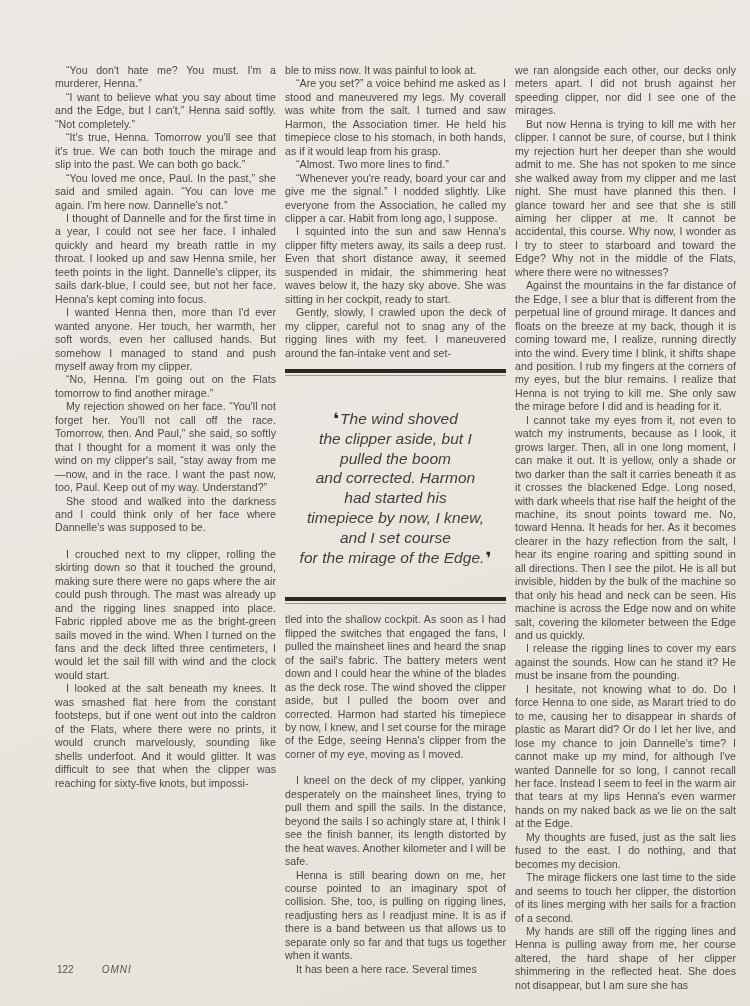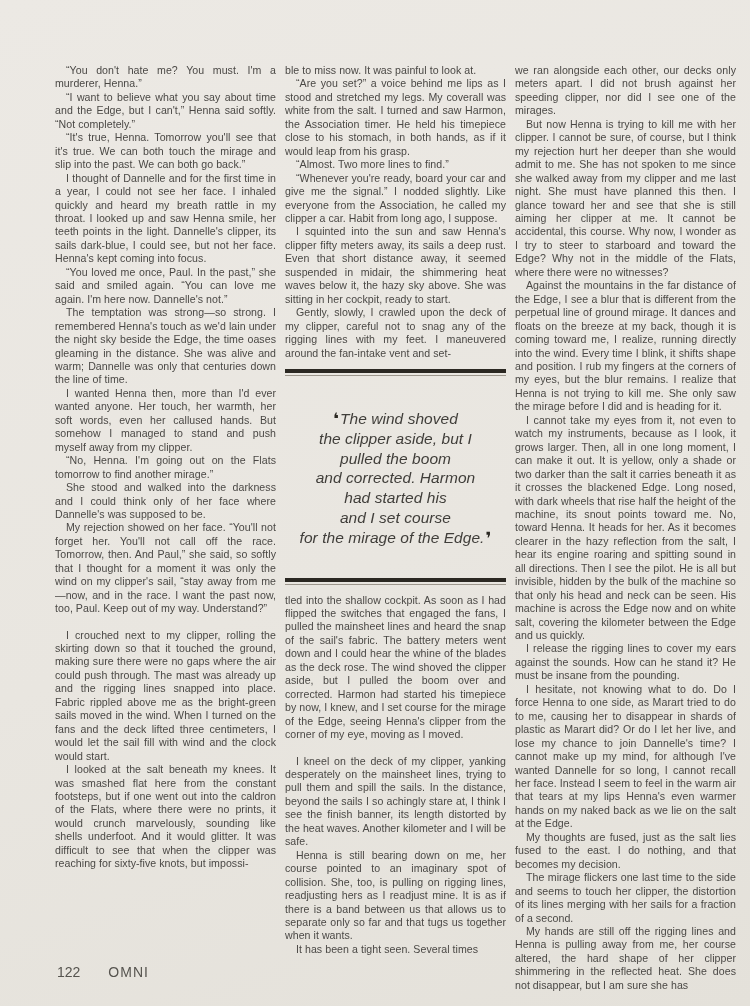--- a/index.html
+++ b/index.html
@@ -64,82 +64,82 @@
   }
   .pq-open{margin-right:1px;}
   .pq-close{margin-left:1px;}
   .after-quote{margin-top:12px;}
   .footer{
     position:absolute;
     left:57px;top:964px;
     display:flex;
     align-items:baseline;
     gap:28px;
-    font-size:14px;
+    font-size:10px;
     color:#56544f;
   }
-  .footer .mag{letter-spacing:1px;}
+  .footer .mag{letter-spacing:1px;font-style:italic;}
 </style>
 </head>
 <body>
 
 <div class="page">
 
   <div class="columns">
 
     <div class="col">
         <p class="indent">“You don't hate me? You must. I'm a murderer, Henna.”</p>
         <p class="indent">“I want to believe what you say about time and the Edge, but I can't,” Henna said softly. “Not completely.”</p>
         <p class="indent">“It's true, Henna. Tomorrow you'll see that it's true. We can both touch the mirage and slip into the past. We can both go back.”</p>
+        <p class="indent">“You loved me once, Paul. In the past,” she said and smiled again. “You can love me again. I'm here now. Dannelle's not.”</p>
         <p class="indent">I thought of Dannelle and for the first time in a year, I could not see her face. I inhaled quickly and heard my breath rattle in my throat. I looked up and saw Henna smile, her teeth points in the light. Dannelle's clipper, its sails dark-blue, I could see, but not her face. Henna's kept coming into focus.</p>
-        <p class="indent">“You loved me once, Paul. In the past,” she said and smiled again. “You can love me again. I'm here now. Dannelle's not.”</p>
-        <p class="indent">The temptation was strong—so strong. I remembered Henna's touch as we'd lain under the night sky beside the Edge, the time oases gleaming in the distance. She was alive and warm; Dannelle was only that centuries down the line of time.</p>
         <p class="indent">I wanted Henna then, more than I'd ever wanted anyone. Her touch, her warmth, her soft words, even her callused hands. But somehow I managed to stand and push myself away from my clipper.</p>
         <p class="indent">“No, Henna. I'm going out on the Flats tomorrow to find another mirage.”</p>
+        <p class="indent">My rejection showed on her face. “You'll not forget her. You'll not call off the race. Tomorrow, then. And Paul,” she said, so softly that I thought for a moment it was only the wind on my clipper's sail, “stay away from me—now, and in the race. I want the past now, too, Paul. Keep out of my way. Understand?”</p>
         <p class="indent">She stood and walked into the darkness and I could think only of her face where Dannelle's was supposed to be.</p>
-        <p class="indent">My rejection showed on her face. “You'll not forget her. You'll not call off the race. Tomorrow, then. And Paul,” she said, so softly that I thought for a moment it was only the wind on my clipper's sail, “stay away from me—now, and in the race. I want the past now, too, Paul. Keep out of my way. Understand?”</p>
         <p class="indent space-before">I crouched next to my clipper, rolling the skirting down so that it touched the ground, making sure there were no gaps where the air could push through. The mast was already up and the rigging lines snapped into place. Fabric rippled above me as the bright-green sails moved in the wind. When I turned on the fans and the deck lifted three centimeters, I would let the sail fill with wind and the clock would start.</p>
         <p class="indent">I looked at the salt beneath my knees. It was smashed flat here from the constant footsteps, but if one went out into the caldron of the Flats, where there were no prints, it would crunch marvelously, sounding like shells underfoot. And it would glitter. It was difficult to see that when the clipper was reaching for sixty-five knots, but impossi-</p>
       </div>
 
     <div class="col">
       <div>
           <p>ble to miss now. It was painful to look at.</p>
-          <p class="indent">“Are you set?” a voice behind me lips as I stood and stretched my legs. My coverall was white from the salt. I turned and saw Harmon, the Association timer. He held his timepiece close to his stomach, in both hands, as if it would leap from his grasp.</p>
+          <p class="indent">“Are you set?” a voice behind me asked as I stood and maneuvered my legs. My coverall was white from the salt. I turned and saw Harmon, the Association timer. He held his timepiece close to his stomach, in both hands, as if it would leap from his grasp.</p>
           <p class="indent">“Almost. Two more lines to find.”</p>
           <p class="indent">“Whenever you're ready, board your car and give me the signal.” I nodded slightly. Like everyone from the Association, he called my clipper a car. Habit from long ago, I suppose.</p>
           <p class="indent">I squinted into the sun and saw Henna's clipper fifty meters away, its sails a deep rust. Even that short distance away, it seemed suspended in midair, the shimmering heat waves below it, the hazy sky above. She was sitting in her cockpit, ready to start.</p>
           <p class="indent">Gently, slowly, I crawled upon the deck of my clipper, careful not to snag any of the rigging lines with my feet. I maneuvered around the fan-intake vent and set-</p>
         </div>
 
       <div class="rule"></div>
 
       <div class="pullquote">
         <div>
           <span class="pq-mark pq-open">❛</span><span>The wind shoved</span>
         </div>
         <div>
             <div>the clipper aside, but I</div>
             <div>pulled the boom</div>
             <div>and corrected. Harmon</div>
             <div>had started his</div>
+            <div>timepiece by now, I knew,</div>
             <div>and I set course</div>
           </div>
         <div>
           <span>for the mirage of the Edge.</span><span class="pq-mark pq-close">❜</span>
         </div>
       </div>
 
       <div class="rule"></div>
 
       <div class="after-quote">
           <p>tled into the shallow cockpit. As soon as I had flipped the switches that engaged the fans, I pulled the mainsheet lines and heard the snap of the sail's fabric. The battery meters went down and I could hear the whine of the blades as the deck rose. The wind shoved the clipper aside, but I pulled the boom over and corrected. Harmon had started his timepiece by now, I knew, and I set course for the mirage of the Edge, seeing Henna's clipper from the corner of my eye, moving as I moved.</p>
           <p class="indent space-before">I kneel on the deck of my clipper, yanking desperately on the mainsheet lines, trying to pull them and spill the sails. In the distance, beyond the sails I so achingly stare at, I think I see the finish banner, its length distorted by the heat waves. Another kilometer and I will be safe.</p>
           <p class="indent">Henna is still bearing down on me, her course pointed to an imaginary spot of collision. She, too, is pulling on rigging lines, readjusting hers as I readjust mine. It is as if there is a band between us that allows us to separate only so far and that tugs us together when it wants.</p>
-          <p class="indent">It has been a tight seen. Several times</p>
+          <p class="indent">It has been a here race. Several times</p>
         </div>
     </div>
 
     <div class="col">
         <p>we ran alongside each other, our decks only meters apart. I did not brush against her speeding clipper, nor did I see one of the mirages.</p>
         <p class="indent">But now Henna is trying to kill me with her clipper. I cannot be sure, of course, but I think my rejection hurt her deeper than she would admit to me. She has not spoken to me since she walked away from my clipper and me last night. She must have planned this then. I glance toward her and see that she is still aiming her clipper at me. It cannot be accidental, this course. Why now, I wonder as I try to steer to starboard and toward the Edge? Why not in the middle of the Flats, where there were no witnesses?</p>
         <p class="indent">Against the mountains in the far distance of the Edge, I see a blur that is different from the perpetual line of ground mirage. It dances and floats on the breeze at my back, though it is coming toward me, I realize, running directly into the wind. Every time I blink, it shifts shape and position. I rub my fingers at the corners of my eyes, but the blur remains. I realize that Henna is not trying to kill me. She only saw the mirage before I did and is heading for it.</p>
         <p class="indent">I cannot take my eyes from it, not even to watch my instruments, because as I look, it grows larger. Then, all in one long moment, I can make it out. It is yellow, only a shade or two darker than the salt it carries beneath it as it crosses the blackened Edge. Long nosed, with dark wheels that rise half the height of the machine, its snout points toward me. No, toward Henna. It heads for her. As it becomes clearer in the hazy reflection from the salt, I hear its engine roaring and spitting sound in all directions. Then I see the pilot. He is all but invisible, hidden by the bulk of the machine so that only his head and neck can be seen. His machine is across the Edge now and on white salt, covering the kilometer between the Edge and us quickly.</p>
         <p class="indent">I release the rigging lines to cover my ears against the sounds. How can he stand it? He must be insane from the pounding.</p>
         <p class="indent">I hesitate, not knowing what to do. Do I force Henna to one side, as Marart tried to do to me, causing her to disappear in shards of plastic as Marart did? Or do I let her live, and lose my chance to join Dannelle's time? I cannot make up my mind, for although I've wanted Dannelle for so long, I cannot recall her face. Instead I seem to feel in the warm air that tears at my lips Henna's even warmer hands on my naked back as we lie on the salt at the Edge.</p>

